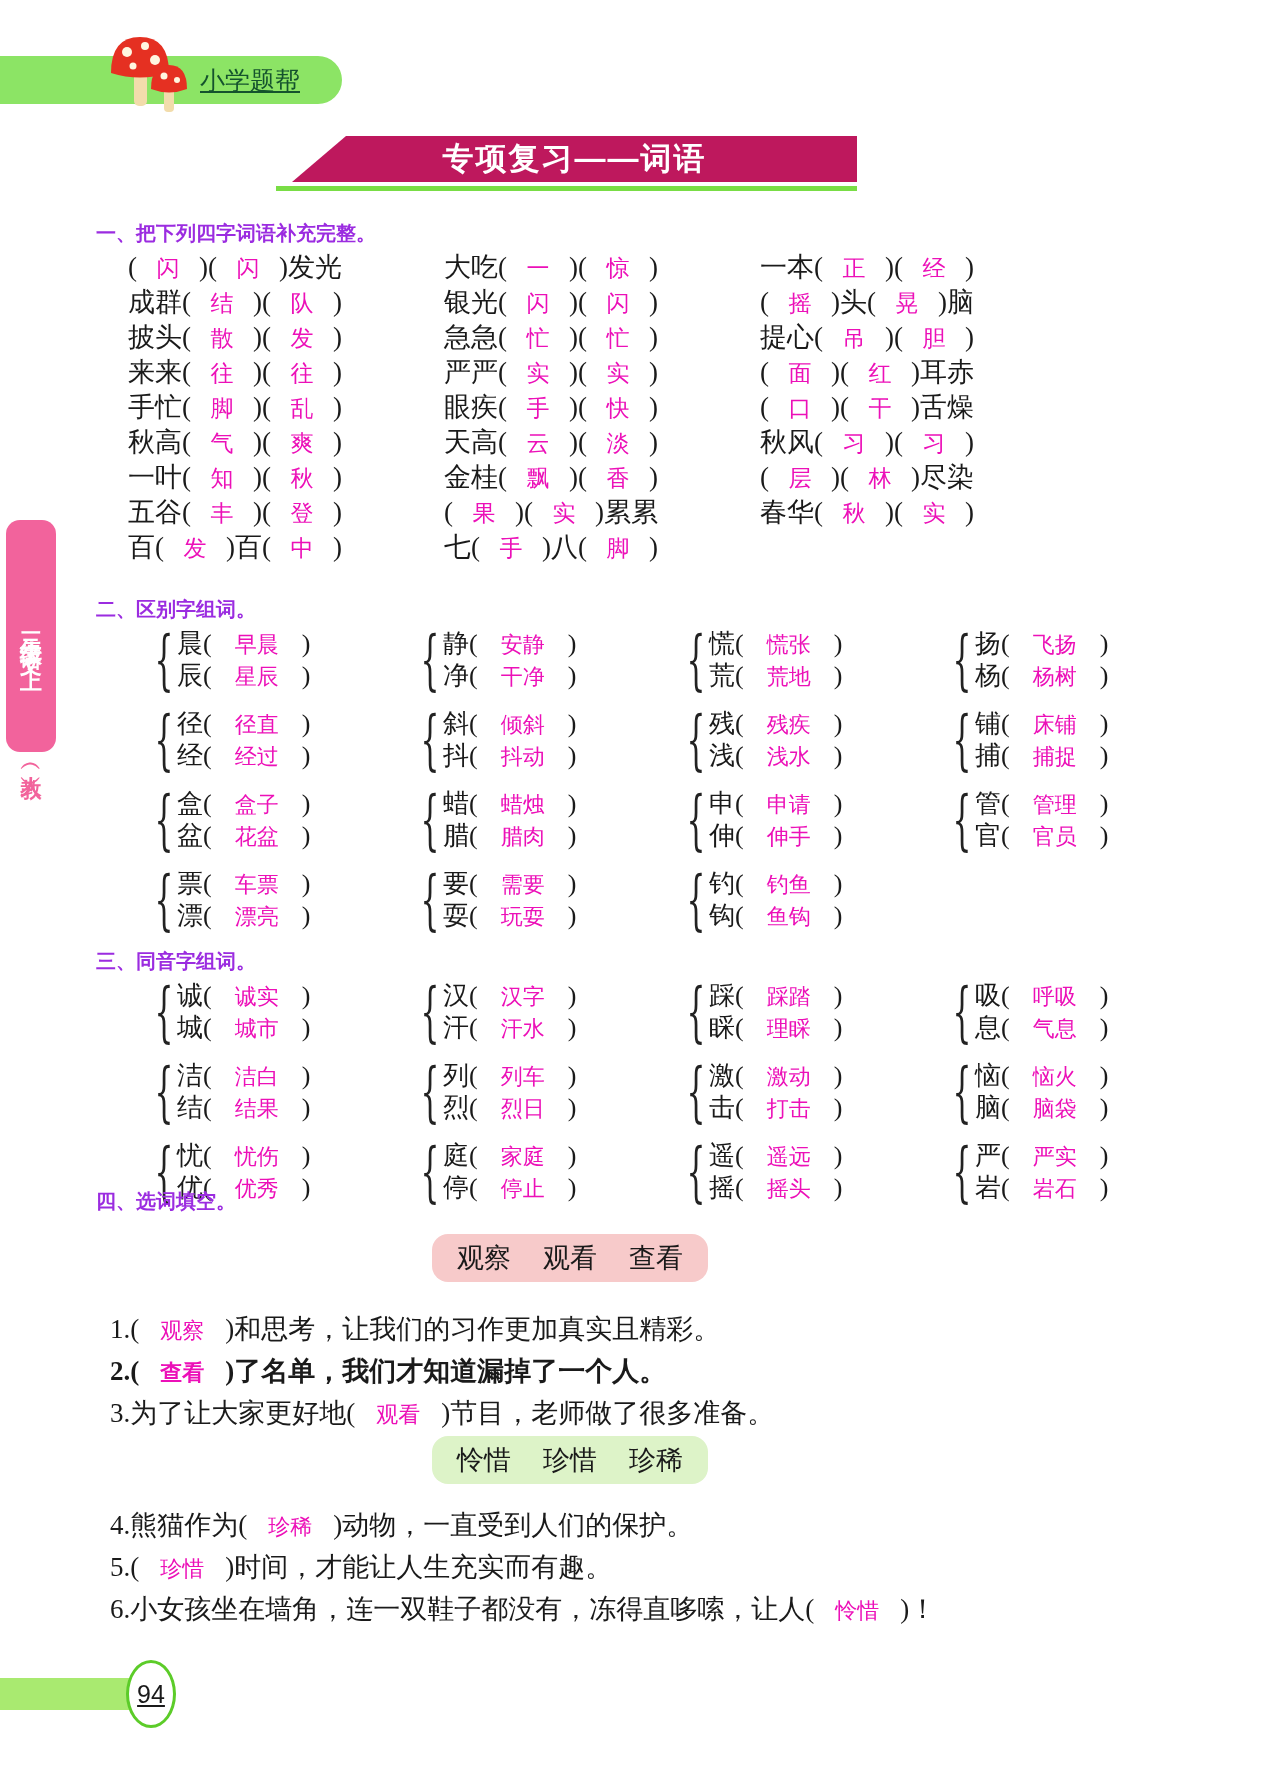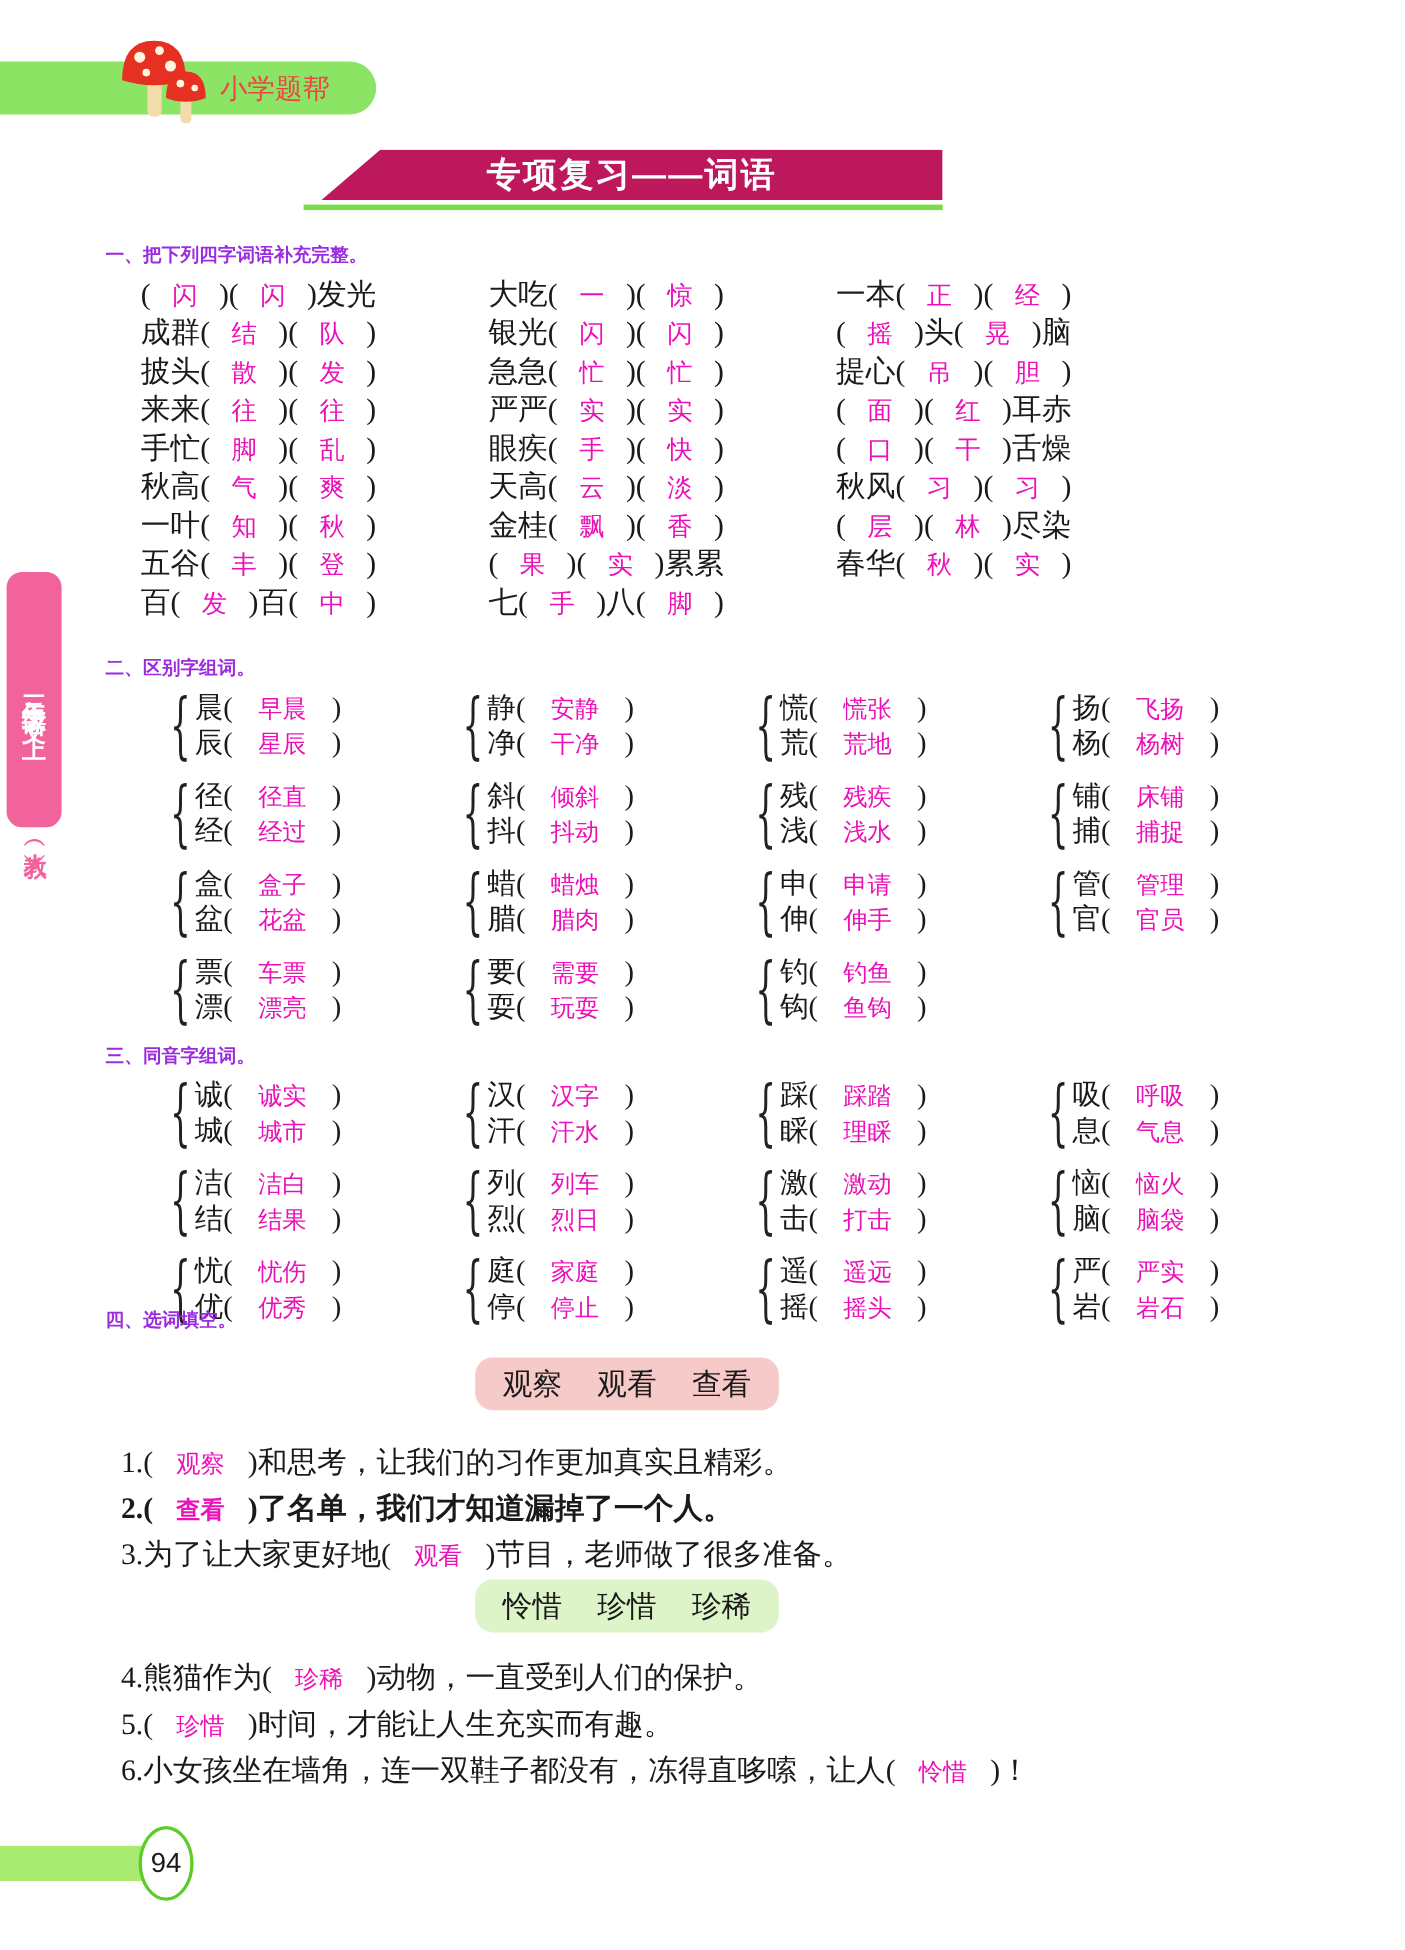--- a/index.html
+++ b/index.html
@@ -4,33 +4,33 @@
 <style>
   html,body { margin:0; padding:0; background:#ffffff; }
   .page { position:relative; width:1277px; height:1773px; background:#ffffff; overflow:hidden;
           font-family:"Liberation Serif", serif; color:#1a1a1a; }
 
   
   .brand-bar { position:absolute; left:0; top:56px; width:342px; height:48px;
                background:#8ce465; border-radius:0 26px 26px 0; }
   .logo-ill { position:absolute; left:95px; top:30px; }
   .logo-text { position:absolute; left:200px; top:64px; font-family:"Liberation Sans", sans-serif;
-               font-size:25px; color:#ef4444; }
+               font-size:25px; color:#14532d;text-decoration:underline; }
 
   
   .banner { position:absolute; left:292px; top:136px; width:565px; height:46px; background:#be185d;
             clip-path:polygon(54px 0, 100% 0, 100% 100%, 0 100%);
             display:flex; align-items:center; justify-content:center; }
   .banner-text { color:#ffffff; font-weight:bold; font-size:31px;
                  font-family:"Liberation Sans", sans-serif; letter-spacing:2px; }
   .banner-under { position:absolute; left:276px; top:186px; width:581px; height:5px; background:#79dd45; }
 
   
   .sec-title { position:absolute; left:96px; font-family:"Liberation Sans", sans-serif;
-               font-weight:bold; font-size:17px; color:#9b2ce0; white-space:nowrap; }
+               font-weight:bold; font-size:20px; color:#9b2ce0; white-space:nowrap; }
 
   
   .fill-grid { position:absolute; left:128px; top:250px; width:1010px; display:grid;
                grid-template-columns:316px 316px 316px; row-gap:0;
                font-size:27px; line-height:34px; }
   .fill-cell { white-space:nowrap; }
   .ans { display:inline-block; min-width:62px; text-align:center; color:#ec10b8;
          font-size:23px; font-family:"Liberation Sans", sans-serif; }
 
   
@@ -61,21 +61,21 @@
   .side-tab span { writing-mode:vertical-rl; color:#ffffff; font-family:"Liberation Sans", sans-serif;
                    font-weight:bold; font-size:22px; letter-spacing:5px; }
   .side-edition { position:absolute; left:17px; top:756px; writing-mode:vertical-rl; color:#f2639c;
                   font-family:"Liberation Sans", sans-serif; font-weight:bold; font-size:21px;
                   letter-spacing:3px; }
 
   
   .foot-bar { position:absolute; left:0; top:1678px; width:132px; height:32px; background:#a9ea70; }
   .page-badge { position:absolute; left:126px; top:1660px; width:44px; height:62px; background:#ffffff;
                 border:3px solid #5ccc29; border-radius:50%; display:flex; align-items:center;
-                justify-content:center; font-size:25px; font-family:"Liberation Sans", sans-serif; }
+                justify-content:center; font-size:25px; font-family:"Liberation Sans", sans-serif;text-decoration:underline; }
 </style>
 </head>
 <body>
 
 <div class="page">
 
   <div class="brand-bar"></div>
   <svg class="logo-ill" width="100" height="86" viewBox="0 0 100 86">
     <rect x="39" y="38" width="13" height="38" rx="5" fill="#f2dcab"></rect>
     <path d="M16,43 Q16,7 45,7 Q74,7 74,43 Q45,52 16,43 Z" fill="#e53022"></path>

